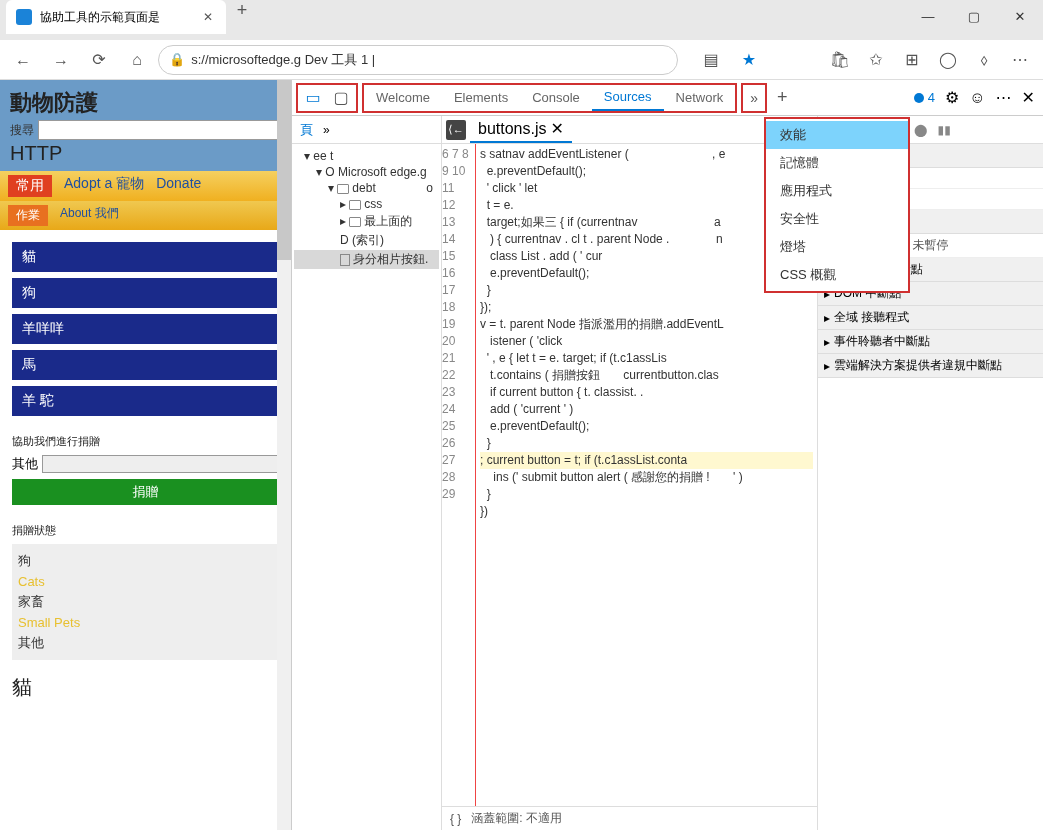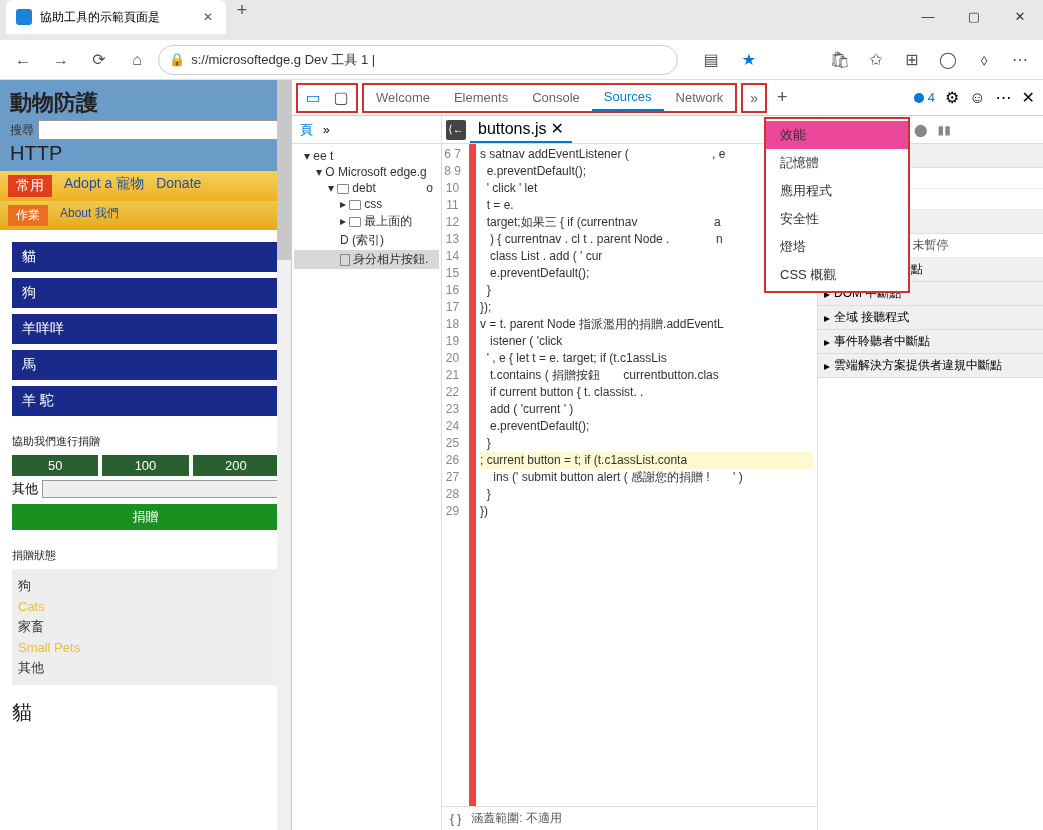--- a/index.html
+++ b/index.html
@@ -71,32 +71,32 @@
 .tree .l3{padding-left:34px}
 .tree .l4{padding-left:46px}
 .tree .sel{background:#d8d8d8}
 .foldericon{display:inline-block;width:12px;height:10px;border:1px solid #888;border-radius:1px;margin-right:3px;vertical-align:middle}
 .fileicon{display:inline-block;width:10px;height:12px;border:1px solid #888;margin-right:3px;vertical-align:middle}
 .codepane{flex:1;display:flex;flex-direction:column;min-width:0}
 .filetabs{height:28px;display:flex;align-items:center;border-bottom:1px solid #ddd;padding-left:4px;gap:4px}
 .backbox{width:20px;height:20px;background:#444;color:#fff;display:flex;align-items:center;justify-content:center;font-size:11px;border-radius:2px}
 .filetab{display:flex;align-items:center;padding:0 8px;height:100%;font-size:16px;border-bottom:2px solid #0078d4;gap:4px}
 .code{flex:1;display:flex;font-family:Consolas,monospace;font-size:12px;overflow:hidden}
-.gutter{width:34px;text-align:center;color:#888;padding:2px 6px 0 0;line-height:17px;border-right:7px solid #ef4444}
+.gutter{width:34px;text-align:left;color:#888;padding:2px 6px 0 0;line-height:17px;border-right:1px solid #ef4444}
 .codetext{flex:1;padding:2px 4px;line-height:17px;white-space:pre;overflow:hidden;color:#333}
 .codetext .hl{background:#fff8d0}
 .codefoot{height:24px;border-top:1px solid #ddd;display:flex;align-items:center;padding:0 8px;font-size:12px;color:#555;gap:10px}
 .debugpane{width:226px;border-left:1px solid #ddd;display:flex;flex-direction:column;font-size:12px}
 .debugbar{height:28px;display:flex;align-items:center;padding:0 6px;gap:10px;border-bottom:1px solid #ddd;color:#888}
 .watchhdr{background:#f0f0f0;padding:3px 6px;display:flex;align-items:center;gap:4px;border-bottom:1px solid #ddd;font-size:12px}
 .watchrow{padding:3px 8px;border-bottom:1px solid #eee;font-style:italic;color:#888;font-size:12px}
 .watchrow .pre{color:#a04060}
 .popup{position:absolute;top:1px;left:472px;width:146px;background:#fff;border:2px solid #d03030;z-index:50;padding:2px 0}
 .popup div{padding:5px 14px;font-size:13px;color:#333}
-.popup div.hov{background:#ec4899}
+.popup div.hov{background:#7dd3fc}
 </style>
 </head>
 <body>
 
 <div class="titlebar">
   <div class="tab">
     <span class="fav"></span>
     <span>協助工具的示範頁面是</span>
     <span class="tab-close">✕</span>
   </div>
@@ -151,25 +151,20 @@
     </div>
     <div class="pagebody">
       <div class="animlist">
         <div class="animbtn">貓</div>
         <div class="animbtn">狗</div>
         <div class="animbtn">羊咩咩</div>
         <div class="animbtn">馬</div>
         <div class="animbtn">羊 駝</div>
       </div>
       <div class="donhdr">協助我們進行捐贈</div>
-      <div class="amtrow">
-        <div class="amt">50</div>
-        <div class="amt">100</div>
-        <div class="amt">200</div>
-      </div>
       <div class="otherrow">
         <span>其他</span>
         <input style="">
       </div>
       <div class="donatebtn">捐贈</div>
       <div class="donhdr">捐贈狀態</div>
       <div class="statusbox">
         <div>狗</div>
         <div class="y">Cats</div>
         <div>家畜</div>

